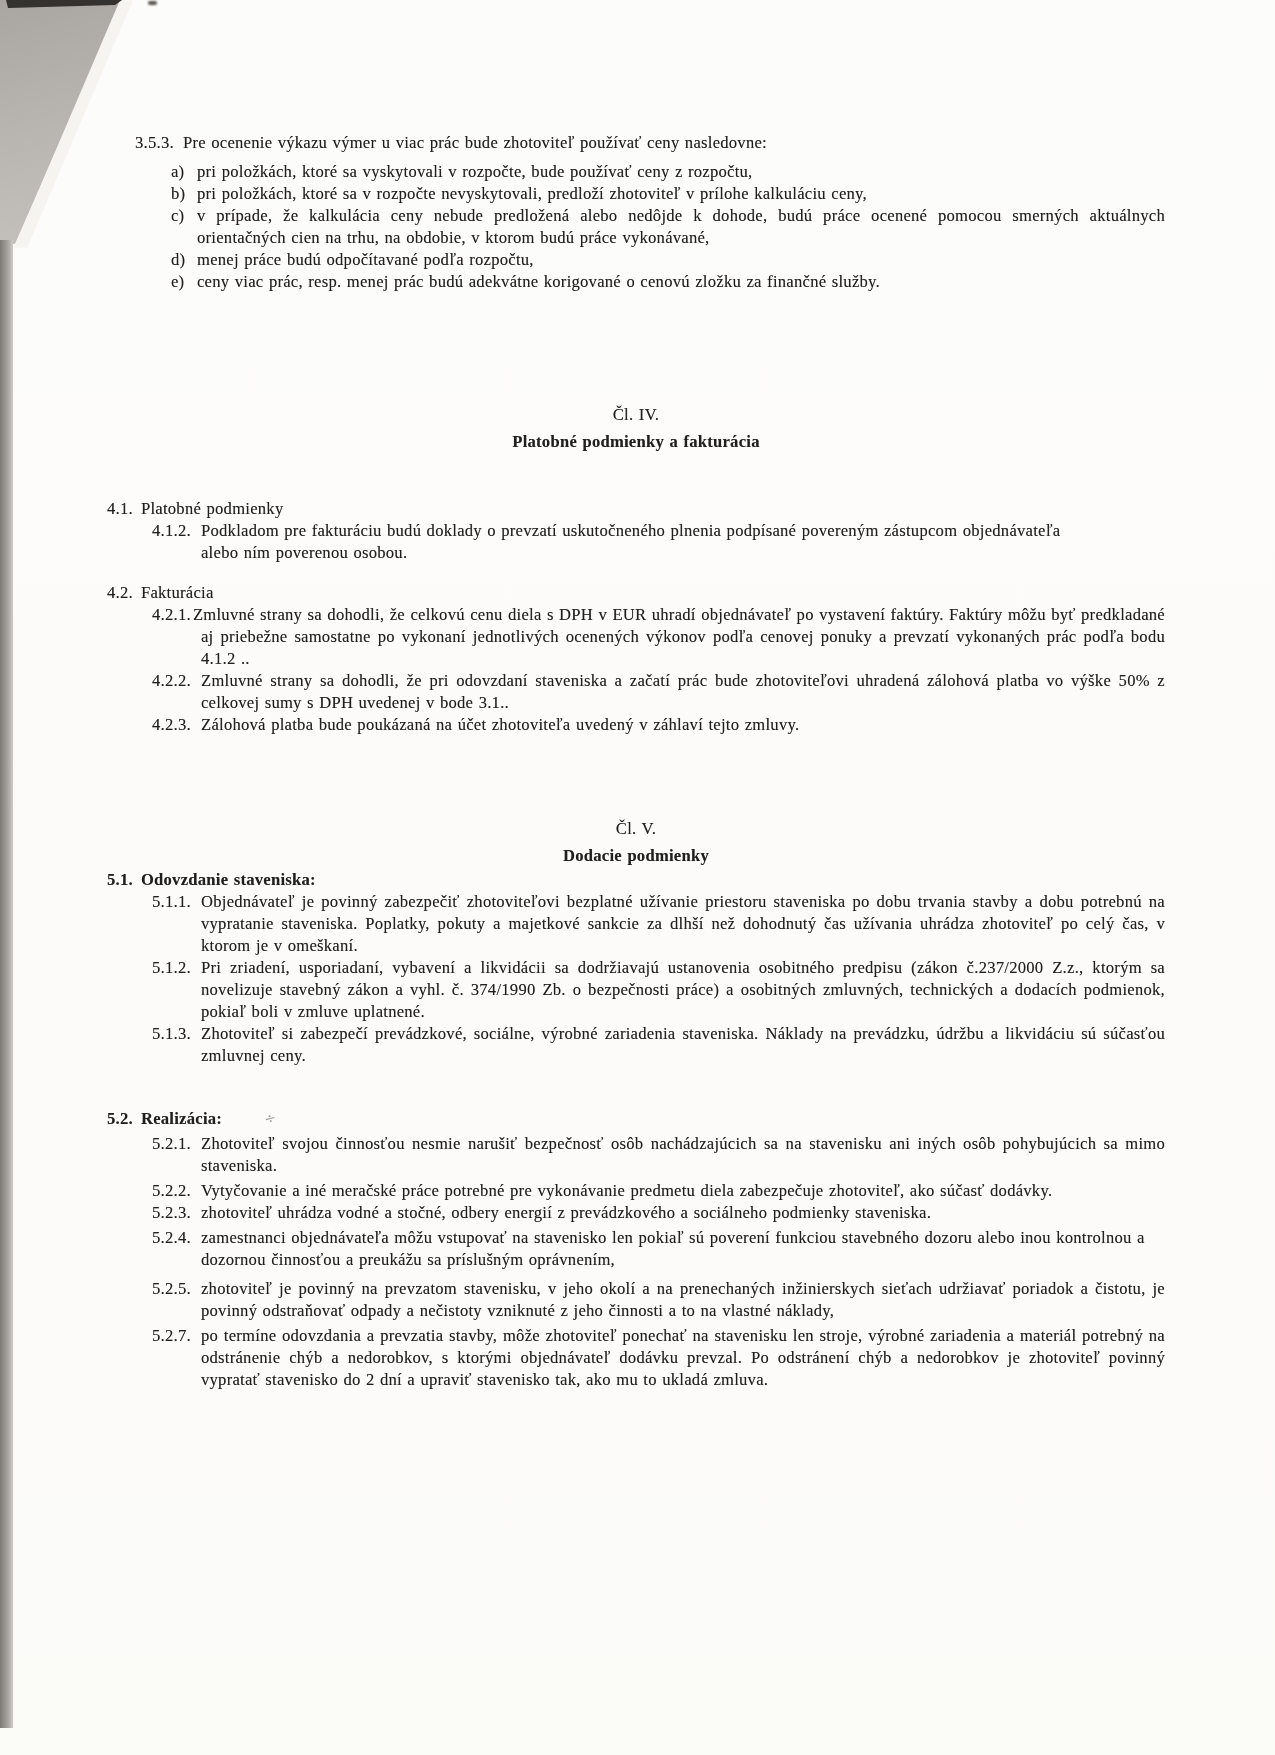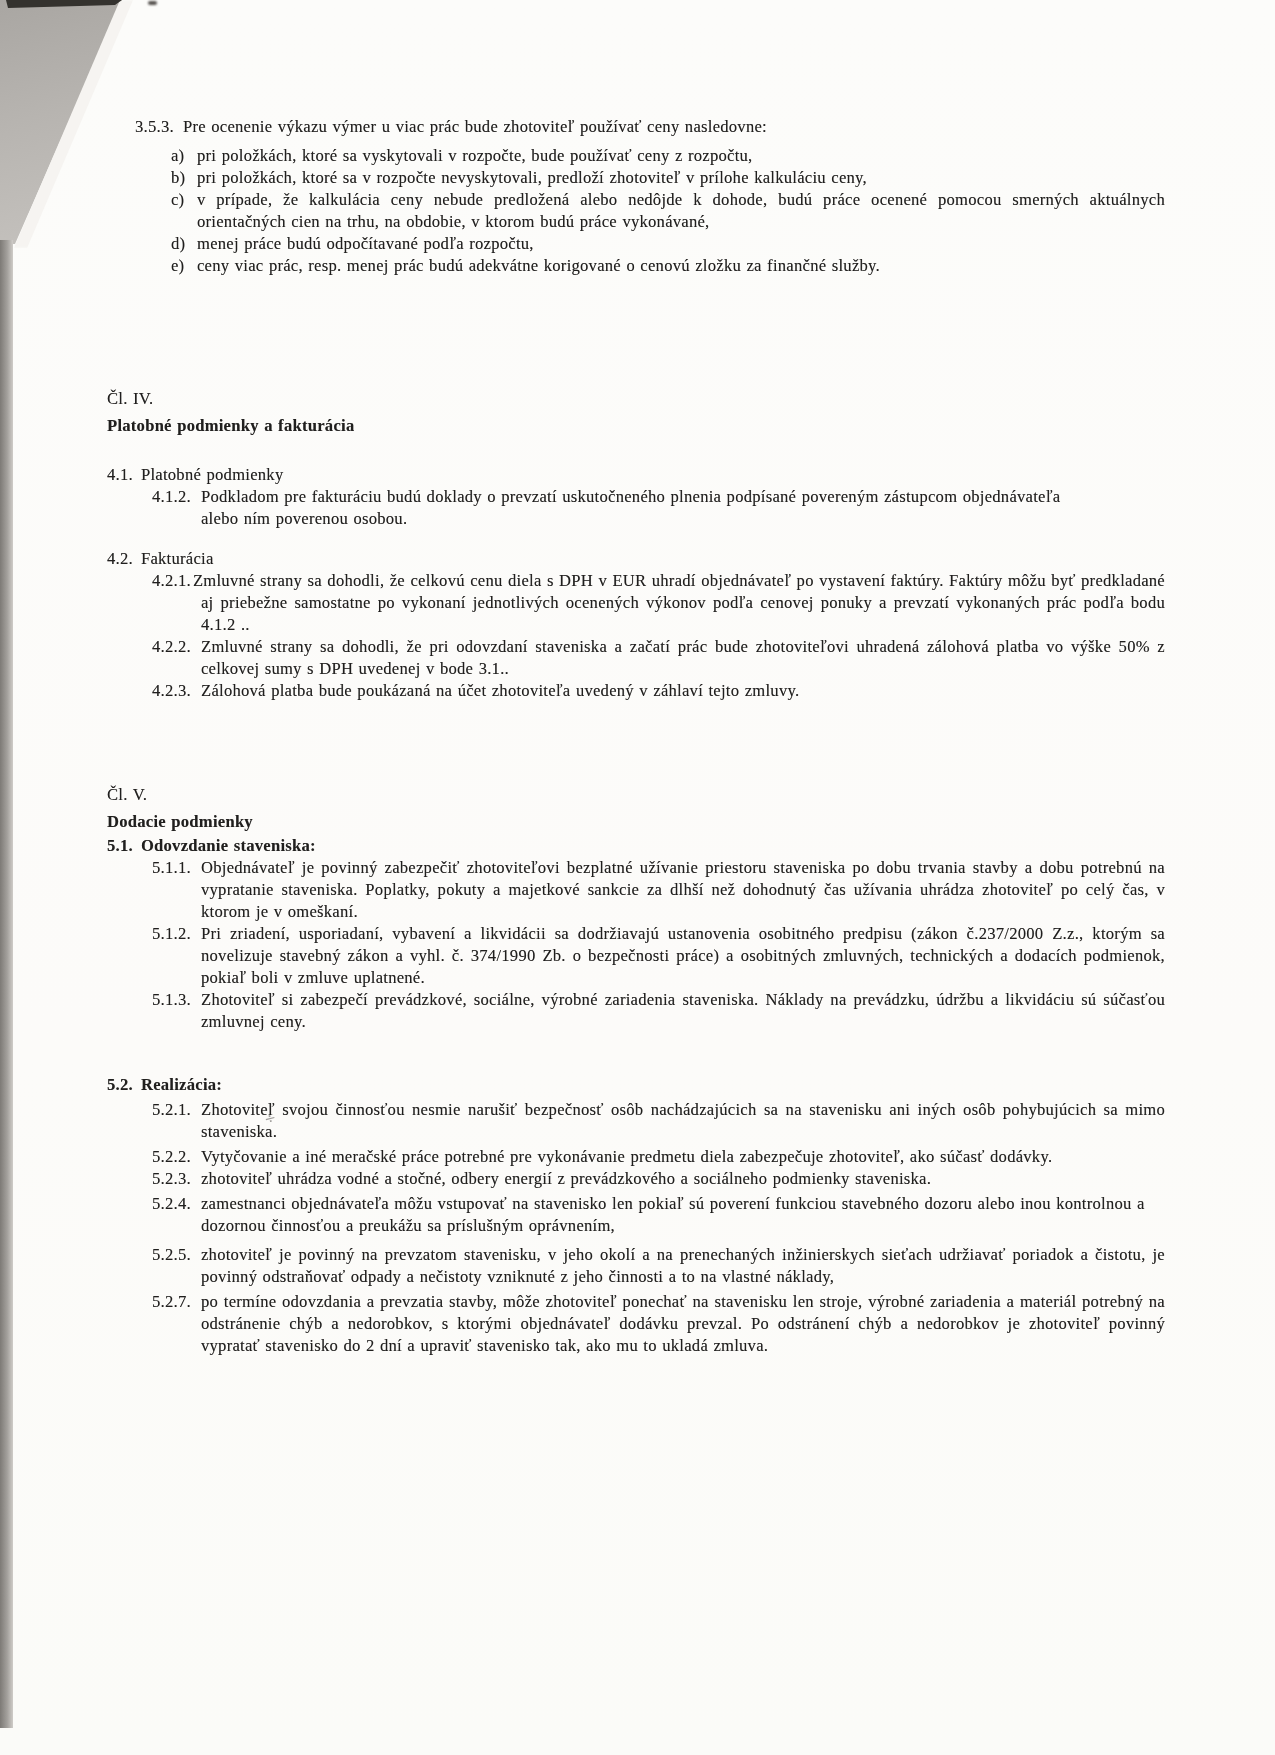--- a/index.html
+++ b/index.html
@@ -32,46 +32,46 @@
     position:absolute;left:0;top:240px;width:13px;height:1488px;
     background:linear-gradient(90deg,#7d7a76 0%,#a3a09c 55%,#cfccc8 100%);
   }
   .smudge{
     position:absolute;left:264px;top:1110px;
     color:#8f8d8a;font-size:14px;transform:rotate(-14deg);
     font-family:"DejaVu Sans",sans-serif;opacity:.85;
   }
   
   .content{
-    position:absolute;left:107px;top:0;width:1058px;
+    position:absolute;left:107px;top:16px;width:1058px;
     padding-top:116px;
     font-size:16.5px;line-height:22px;
     letter-spacing:.3px;word-spacing:1px;
     text-shadow:.2px .2px .35px rgba(45,42,40,.45);
   }
   .blk{position:relative;margin:0;}
   .clause{padding-left:28px;}
   .clause .lbl{padding-right:9px;}
   .letter{padding-left:90px;}
   .letter .lbl{display:inline-block;width:26px;margin-left:-26px;}
   .sub{padding-left:94px;}
   .sub .lbl{display:inline-block;width:49px;margin-left:-49px;}
   .sub.tight .lbl{width:auto;margin-left:-49px;padding-right:2px;}
   .section .lbl{padding-right:8px;}
   .bold{font-weight:bold;font-family:Liberation Serif, serif;}
-  .chapter{text-align:left;line-height:27px;}
+  .chapter{text-align:center;line-height:27px;}
   .ch-title{font-weight:bold;}
   .just{text-align:justify;}
   .narrow{max-width:882px;}
   
   .sp-none{margin-top:0;}
   .sp-tiny{margin-top:3px;}
   .sp-small{margin-top:7px;}
   .sp-para{margin-top:18px;}
-  .sp-section{margin-top:25px;}
+  .sp-section{margin-top:43px;}
   .sp-block{margin-top:41px;}
   .sp-large{margin-top:79px;}
   .sp-xlarge{margin-top:108px;}
 </style>
 </head>
 <body>
 
 <div class="sheet"></div>
 
 <div class="corner-gray"></div>

